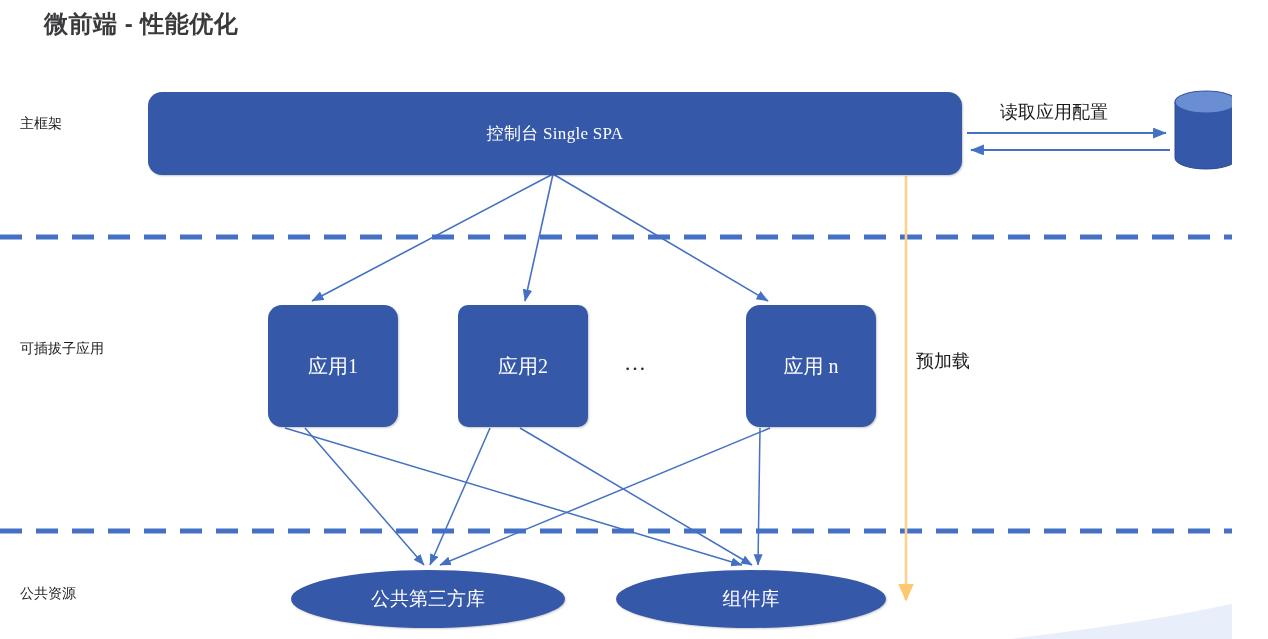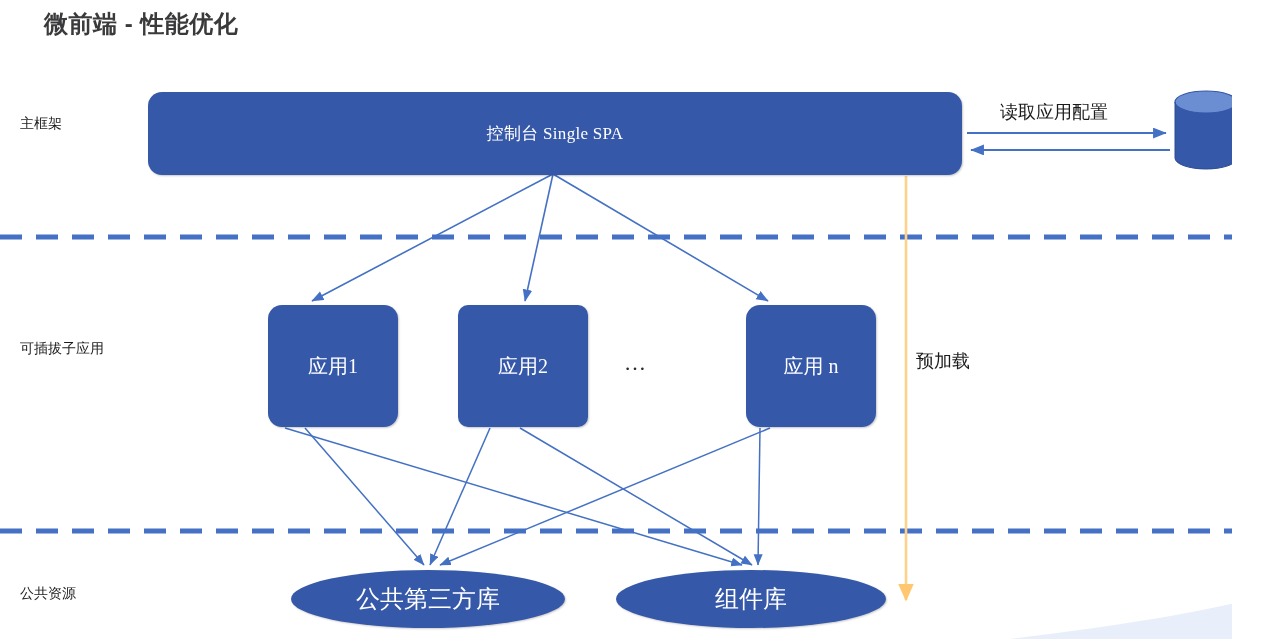--- a/index.html
+++ b/index.html
@@ -96,21 +96,21 @@
     background: #3558a8;
     border-radius: 50%;
     box-shadow: 1px 1px 2px rgba(0,0,0,0.2);
     display: flex;
     align-items: center;
     justify-content: center;
     top: 570px;
   }
   .lib-ellipse .lib-text {
     color: #ffffff;
-    font-size: 24px;
+    font-size: 19px;
     font-family: "Liberation Serif", serif;
   }
   #lib-ellipse-0 { left: 291px; width: 274px; }
   #lib-ellipse-1 { left: 616px; width: 270px; }
 
   .side-note {
     position: absolute;
     font-size: 18px;
     color: #1b1b1b;
     white-space: nowrap;

